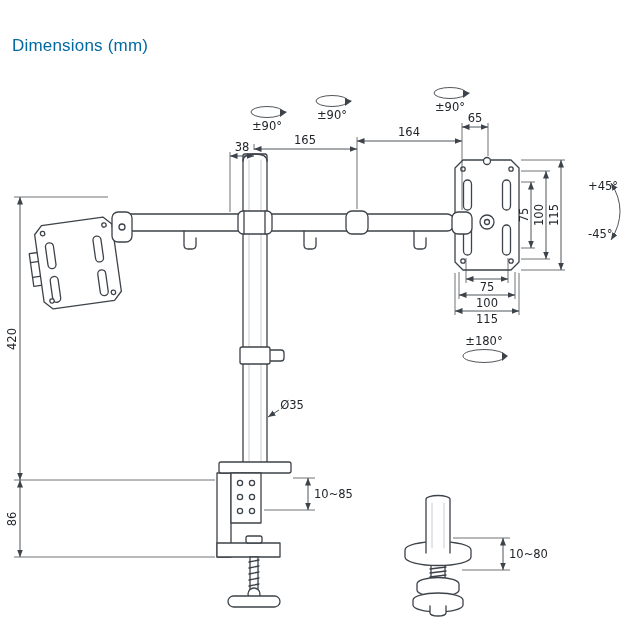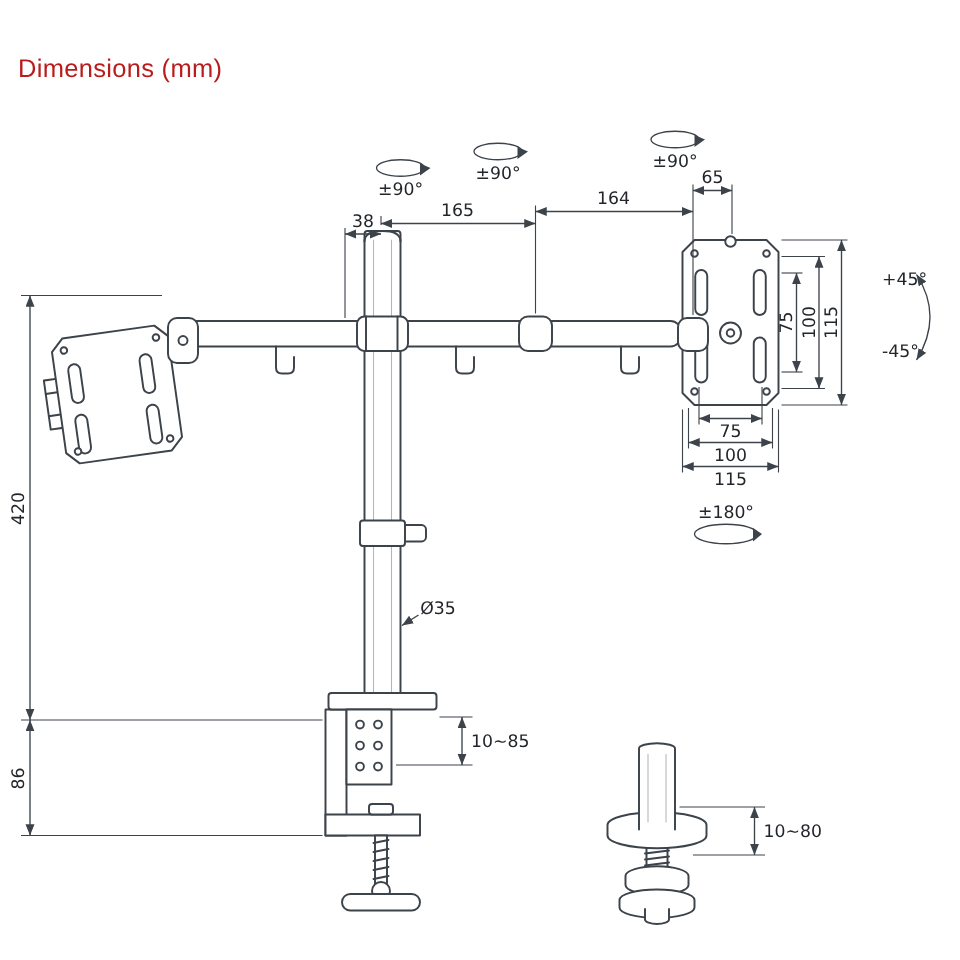--- a/index.html
+++ b/index.html
@@ -1,16 +1,16 @@
 <!DOCTYPE html>
 <html><head>
 <meta charset="utf-8">
 <style>
   html,body{margin:0;padding:0;background:#fff;width:640px;height:640px;overflow:hidden;position:relative}
-  .title{position:absolute;left:12px;top:36px;font:400 17px "Liberation Sans","DejaVu Sans",sans-serif;color:#b91c1c;letter-spacing:.2px}
+  .title{position:absolute;left:12px;top:36px;font:400 17px "Liberation Sans","DejaVu Sans",sans-serif;color:#0369a1;letter-spacing:.2px}
   svg{position:absolute;left:0;top:0}
   .part{fill:#fff;stroke:#3d434a;stroke-width:1.3;stroke-linejoin:round;stroke-linecap:round}
   .hair{stroke:#b0b6bc;stroke-width:.7}
   .ext{stroke:#3d434a;stroke-width:.75;fill:none}
   .dim{stroke:#3d434a;stroke-width:.9;fill:none}
   .dimtext{font:11.5px "DejaVu Sans",sans-serif;fill:#22262b}
   .arrfill{fill:#3d434a;stroke:none}
 </style>
 </head>
 <body>

